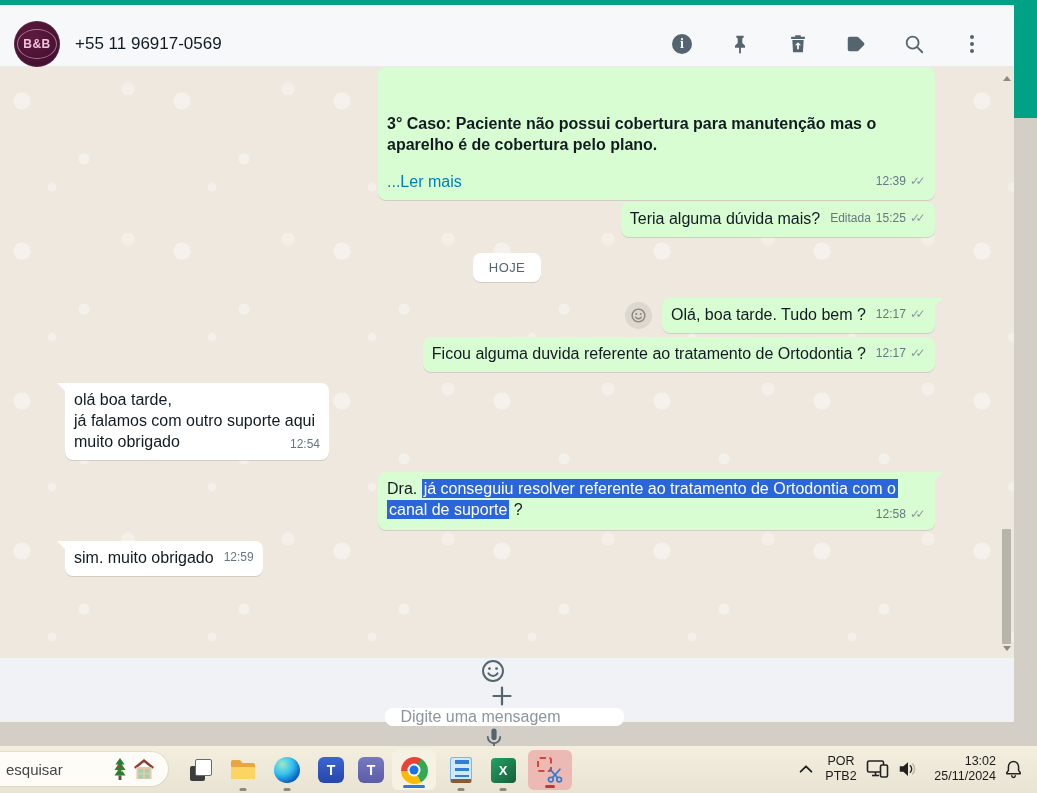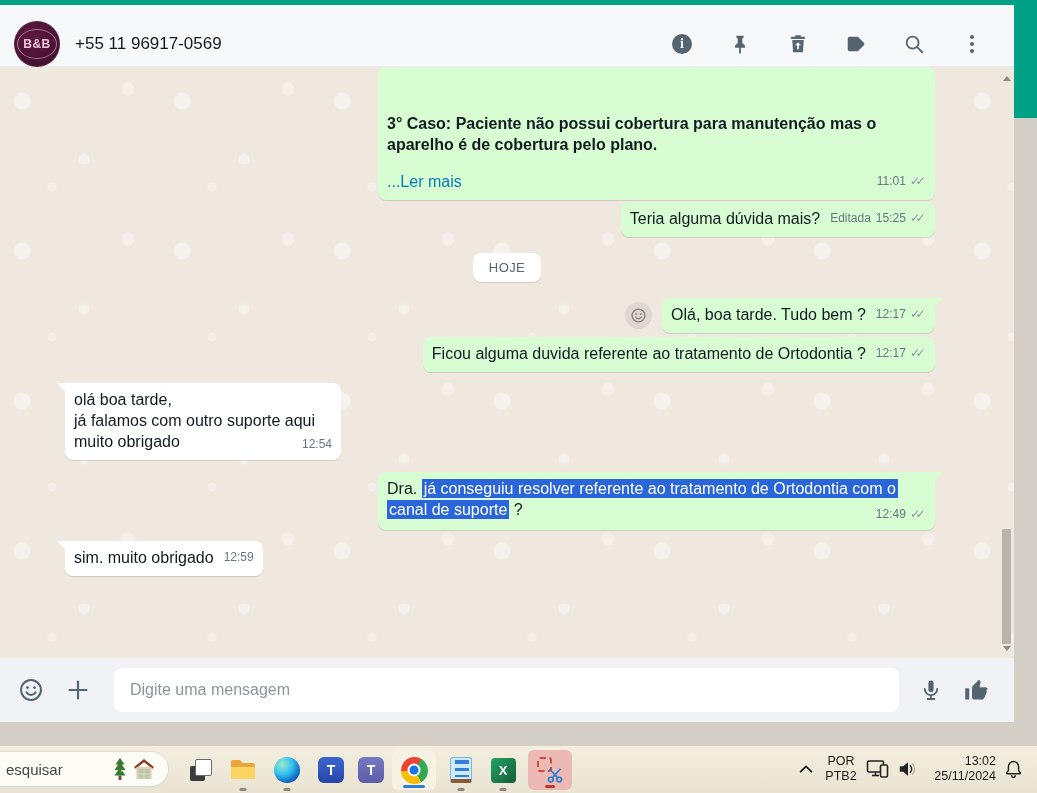--- a/index.html
+++ b/index.html
@@ -81,21 +81,21 @@
 
   
   .chat-scroll { position:absolute; right:1px; top:0; width:12px; height:100%; }
   .scroll-arrow { position:absolute; left:2px; width:0; height:0; border-left:4px solid transparent; border-right:4px solid transparent; }
   .scroll-arrow.up { top:9px; border-bottom:5px solid #8d8a82; }
   .scroll-arrow.down { bottom:7px; border-top:5px solid #8d8a82; }
   .scroll-thumb { position:absolute; left:1px; top:462px; width:9px; height:115px; background:#b7b4ab; border-radius:1px; cursor:grab; }
 
   
   .composer { position:absolute; left:0; bottom:0; width:1014px; height:64px; background:#f0f2f5;
-    display:flex; align-items:center; padding:0 24px 0 18px; }
+    display:flex; align-items:center; padding:0 24px 0 18px;flex-direction:column; }
   .cbtn { background:none; border:none; cursor:pointer; display:flex; align-items:center; justify-content:center; }
   .cbtn.emoji { margin-right:22px; }
   .cbtn.plus { margin-right:4px; }
   .msg-input { flex:1; height:44px; margin:0 20px; border:none; border-radius:8px; background:#ffffff;
     font-family:inherit; font-size:16px; color:#3b4a54; padding:0 16px; outline:none; }
   .msg-input::placeholder { color:#8a959e; }
   .cbtn.mic { margin-right:20px; }
 
   
   .taskbar { position:absolute; left:0; bottom:0; width:1037px; height:47px;
@@ -198,21 +198,21 @@
 
       <div class="row out r1">
         <div class="bubble out w557">
           <div class="b-gap"></div>
           <div class="bold">3° Caso: Paciente não possui cobertura para manutenção mas o aparelho é de cobertura pelo plano.</div>
           <div class="b-gap small"></div>
           <div class="b-foot">
             <a class="readmore">...Ler mais</a>
             <span class="spacer"></span>
             <span class="meta">
-              <span>11:01</span>
+              <span>12:39</span>
               <span class="ticks">✓✓</span>
             </span>
           </div>
         </div>
       </div>
 
       <div class="row out r2">
         <div class="bubble out inline">
           <span>Teria alguma dúvida mais?</span>
           <span class="meta">
@@ -249,33 +249,33 @@
         <div class="bubble out inline">
           <span>Ficou alguma duvida referente ao tratamento de Ortodontia ?</span>
           <span class="meta">
             <span>12:17</span>
             <span class="ticks">✓✓</span>
           </span>
         </div>
       </div>
 
       <div class="row in r5">
-        <div class="bubble in tail-in" style="padding-right:26px;">
+        <div class="bubble in tail-in" style="padding-right:14px;">
           <div>olá boa tarde,</div>
           <div>já falamos com outro suporte aqui</div>
           <div style="padding-right:42px;">muito obrigado</div>
           <span class="meta meta-abs">12:54</span>
         </div>
       </div>
 
       <div class="row out r6">
         <div class="bubble out w557 tail-out" style="padding-bottom:10px;">
           <span>Dra. </span><span class="sel">já conseguiu resolver referente ao tratamento de Ortodontia com o canal de suporte</span><span> ?</span>
           <span class="meta meta-abs">
-            <span>12:49</span>
+            <span>12:58</span>
             <span class="ticks">✓✓</span>
           </span>
         </div>
       </div>
 
       <div class="row in r7">
         <div class="bubble in inline tail-in">
           <span>sim. muito obrigado</span>
           <span class="meta">12:59</span>
         </div>

